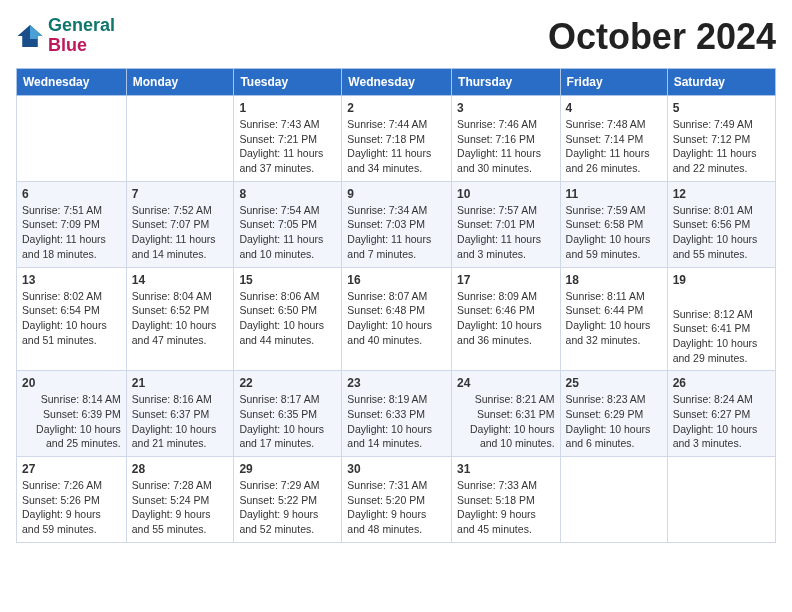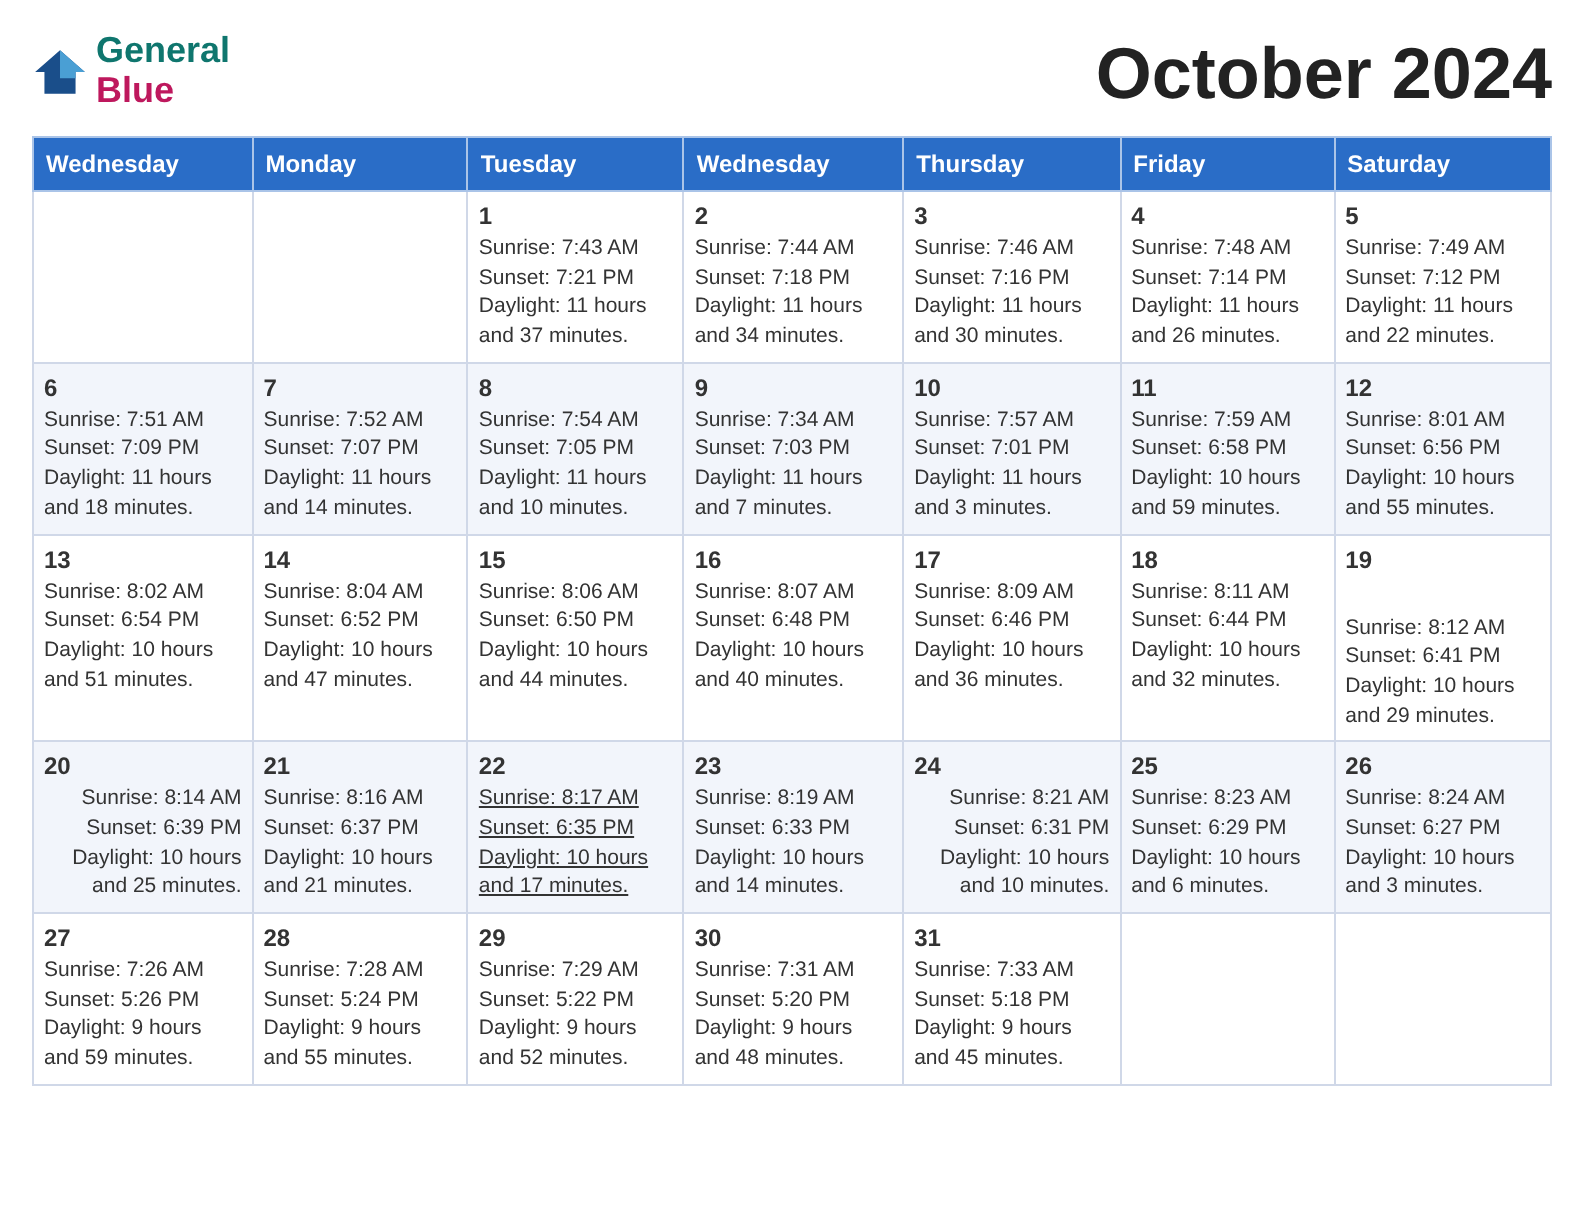--- a/index.html
+++ b/index.html
@@ -255,21 +255,21 @@
 Daylight: 10 hours and 25 minutes.</div>
         </td>
         <td>
           <span class="day-num">21</span>
           <div class="day-info" style="white-space: pre-line;">Sunrise: 8:16 AM
 Sunset: 6:37 PM
 Daylight: 10 hours and 21 minutes.</div>
         </td>
         <td>
           <span class="day-num">22</span>
-          <div class="day-info" style="white-space: pre-line; text-decoration: underline;">Sunrise: 8:17 AM
+          <div class="day-info" style="white-space: pre-line;">Sunrise: 8:17 AM
 Sunset: 6:35 PM
 Daylight: 10 hours and 17 minutes.</div>
         </td>
         <td>
           <span class="day-num">23</span>
           <div class="day-info" style="white-space: pre-line;">Sunrise: 8:19 AM
 Sunset: 6:33 PM
 Daylight: 10 hours and 14 minutes.</div>
         </td>
         <td>

